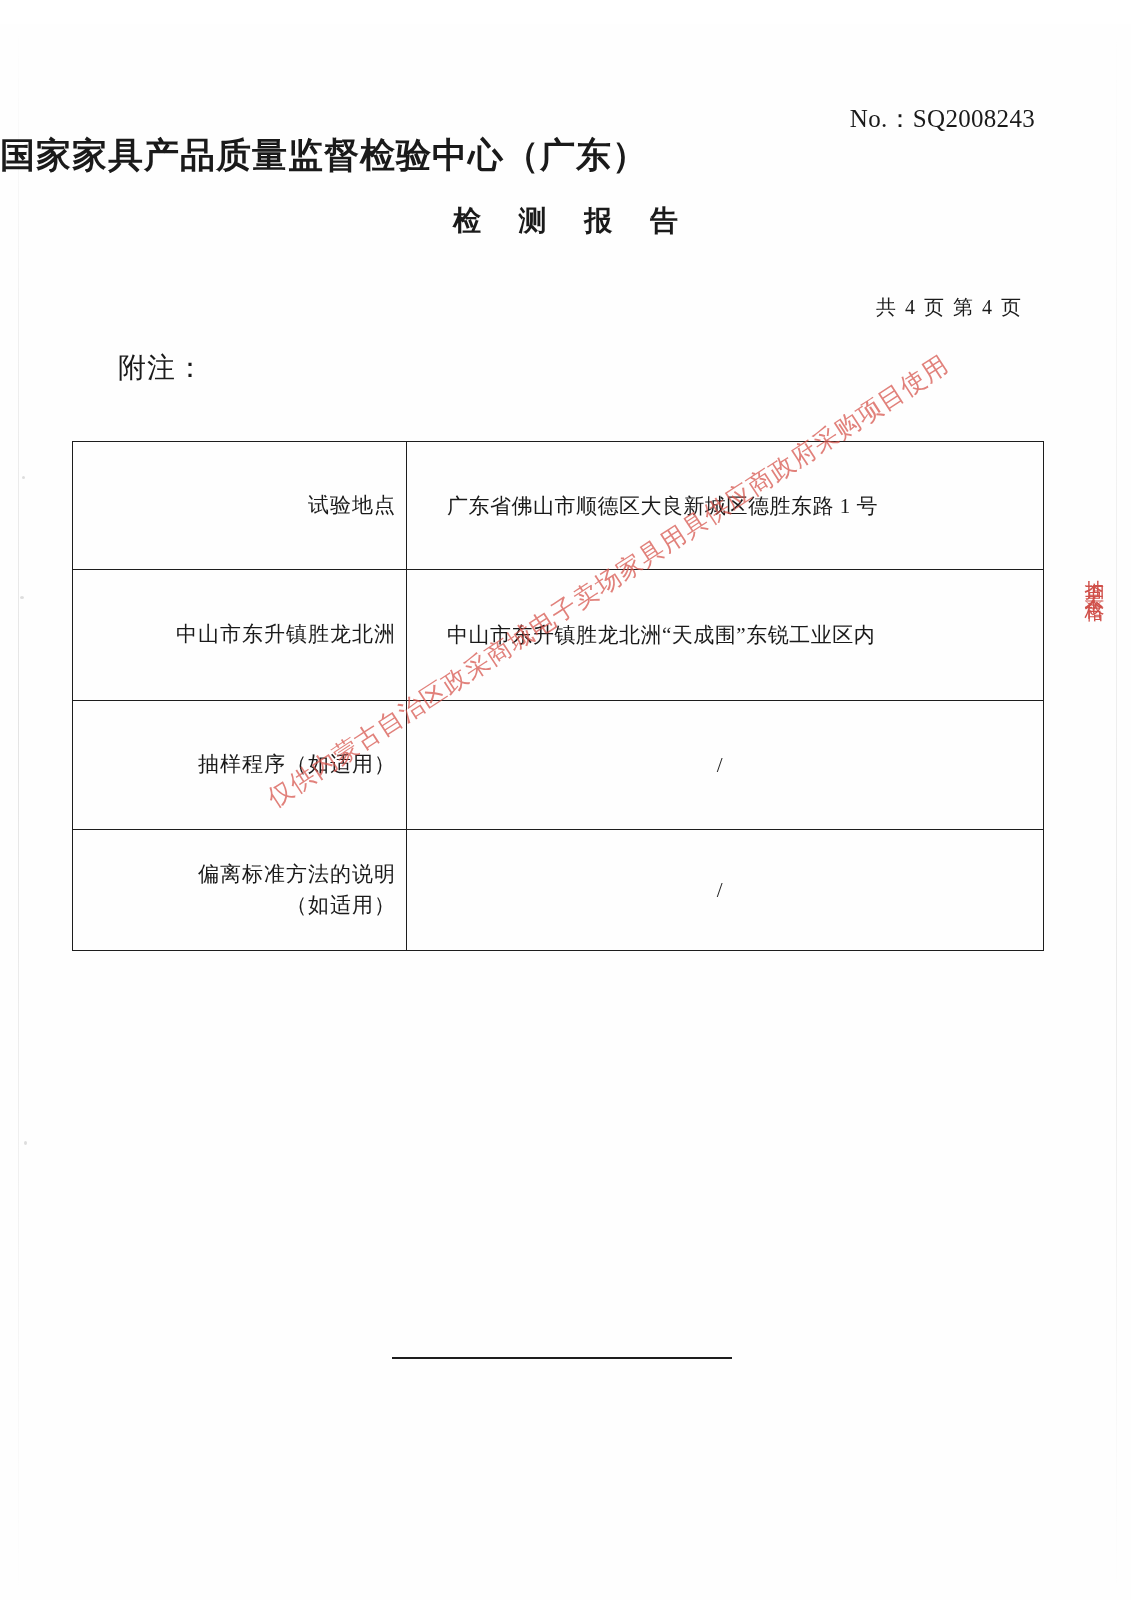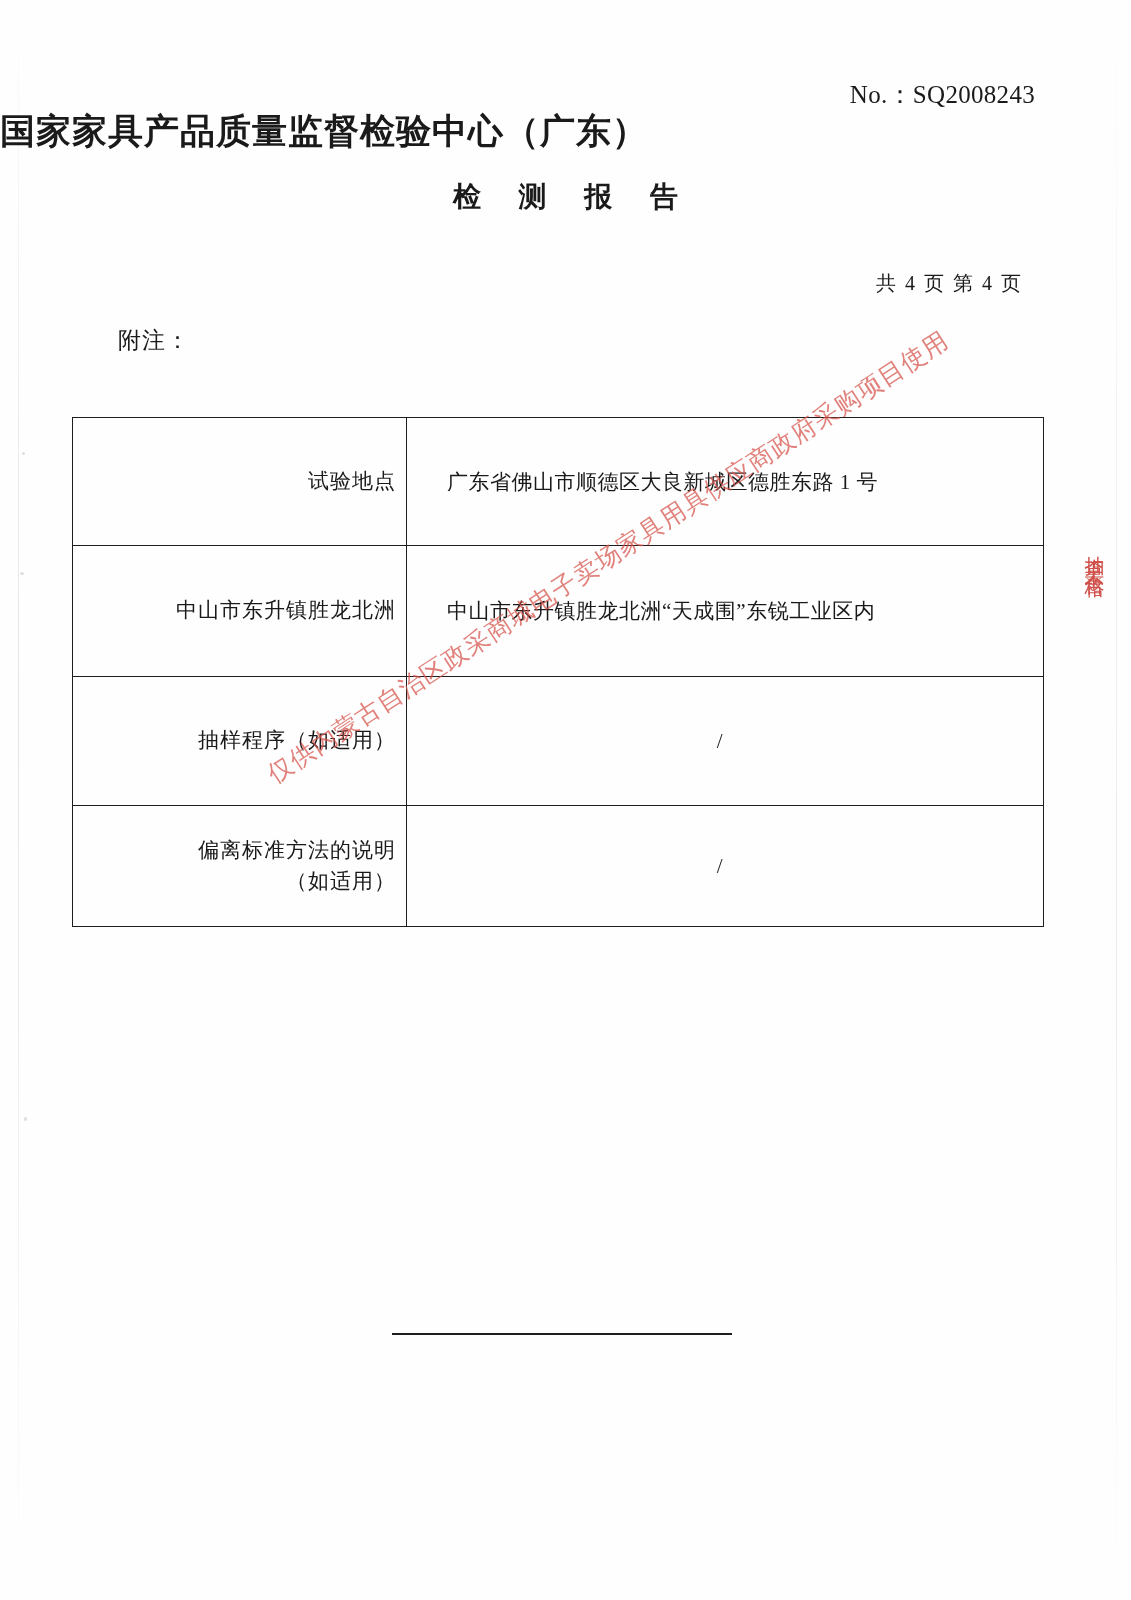--- a/index.html
+++ b/index.html
@@ -14,20 +14,21 @@
     font-family: "Liberation Serif", serif;
     color: #1a1a1a;
     overflow: hidden;
   }
 
   
   .page {
     position: absolute;
     inset: 0;
     background: #fefefe;
+    margin-top: 24px;
   }
   .scan-edge-left {
     position: absolute;
     left: 18px; top: 0; bottom: 0;
     width: 1px;
     background: linear-gradient(to bottom, rgba(0,0,0,0.0) 0%, rgba(0,0,0,0.06) 20%, rgba(0,0,0,0.10) 45%, rgba(0,0,0,0.05) 75%, rgba(0,0,0,0.0) 100%);
   }
   .scan-edge-right {
     position: absolute;
     right: 14px; top: 0; bottom: 0;
@@ -71,21 +72,21 @@
     right: 108px;
     top: 270px;
     font-size: 20px;
     letter-spacing: 2px;
     white-space: nowrap;
   }
   .remark-label {
     position: absolute;
     left: 118px;
     top: 325px;
-    font-size: 23px;
+    font-size: 28px;
     letter-spacing: 1px;
     text-align: right;
   }
 
   
   .info-table {
     position: absolute;
     left: 72px;
     top: 417px;
     width: 972px;

